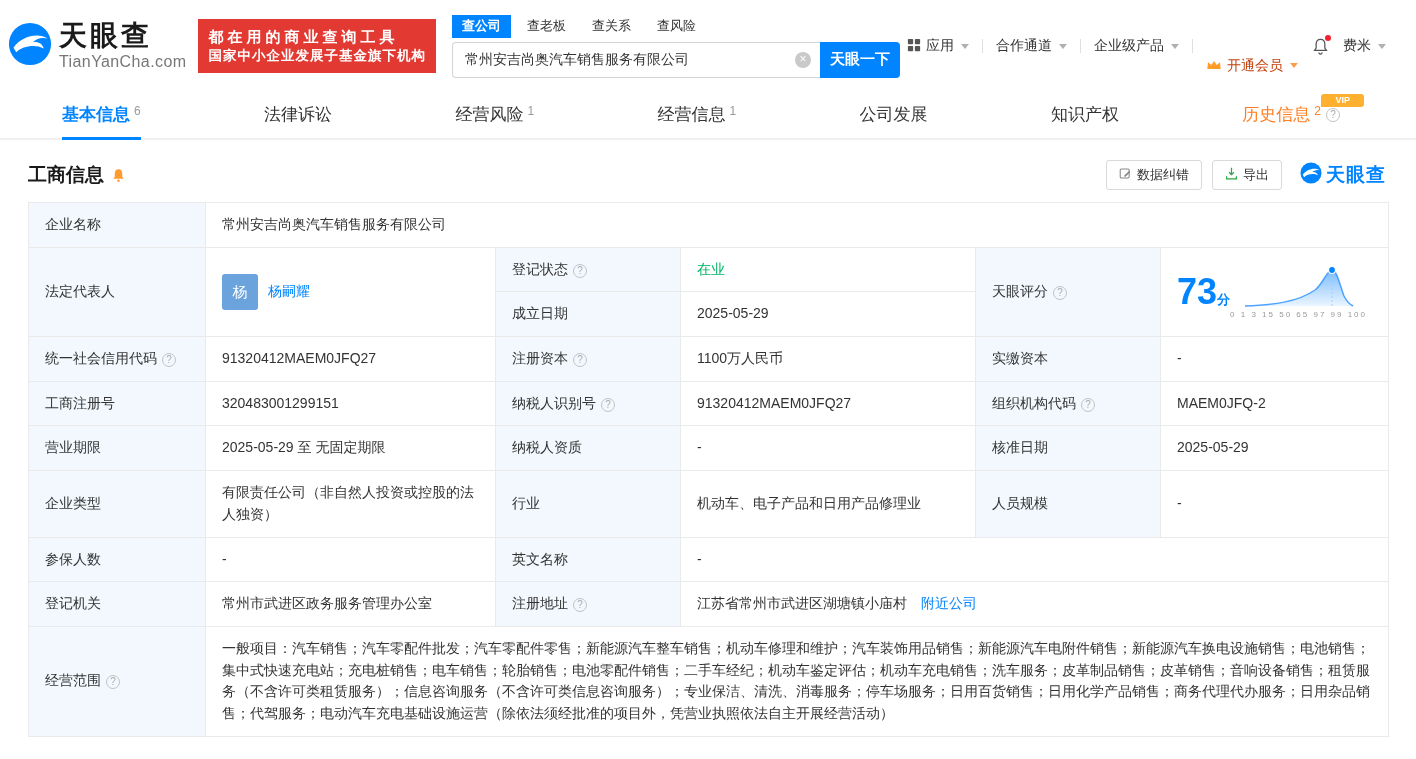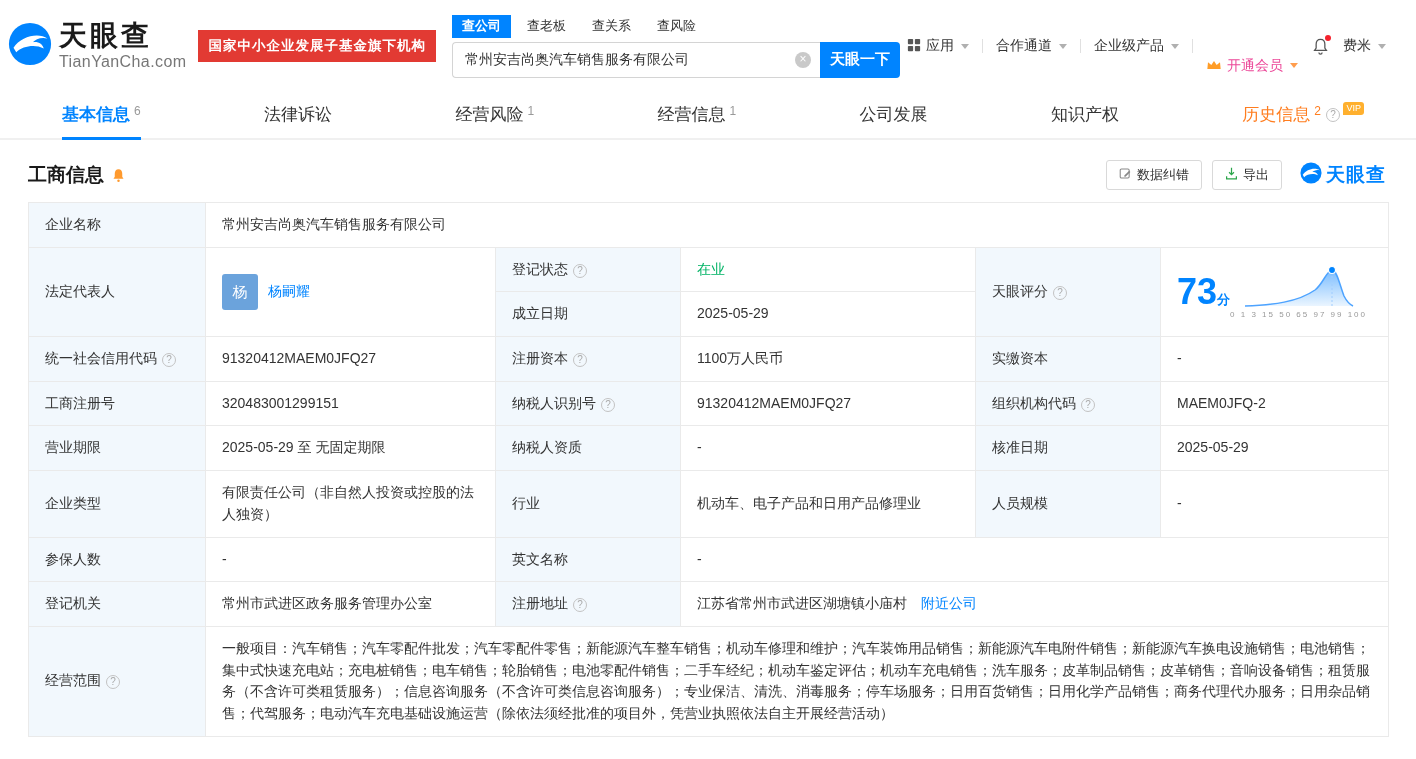--- a/index.html
+++ b/index.html
@@ -20,35 +20,35 @@
   .s-tab { font-size:13px; padding:2px 10px 3px; color:#333; cursor:pointer; }
   .s-tab.active { background:#0084ff; color:#fff; font-weight:bold; }
   .search-row { display:flex; margin-top:4px; }
   .input-wrap { position:relative; width:368px; height:36px; border:1px solid #d4d4d4; border-right:none; border-radius:4px 0 0 4px; display:flex; align-items:center; background:#fff; }
   .search-input { flex:1; border:0; outline:0; padding:0 32px 0 12px; font-size:14px; color:#333; font-family:inherit; background:transparent; }
   .clear-btn { position:absolute; right:9px; top:9px; width:16px; height:16px; border-radius:50%; background:#c9c9c9; color:#fff; font-size:12px; line-height:15px; text-align:center; cursor:pointer; }
   .search-btn { width:80px; height:36px; border:0; background:#0084ff; color:#fff; font-size:15px; font-weight:bold; border-radius:0 4px 4px 0; cursor:pointer; font-family:inherit; }
 
   .top-nav { margin-left:auto; display:flex; align-items:center; gap:13px; font-size:14px; color:#333; }
   .nav-item { display:flex; align-items:center; gap:5px; cursor:pointer; white-space:nowrap; }
-  .nav-item.vip { color:#ec4899;margin-top:39px; }
+  .nav-item.vip { color:#c2410c;margin-top:39px; }
   .nav-div { width:1px; height:14px; background:#e0e0e0; }
   .caret { width:0; height:0; border-left:4px solid transparent; border-right:4px solid transparent; border-top:5px solid #b0b0b0; margin-left:2px; }
   .caret.orange { border-top-color:#ff9d4d; }
   .bell-wrap { position:relative; cursor:pointer; display:flex; }
   .bell-dot { position:absolute; top:-2px; right:-1px; width:6px; height:6px; border-radius:50%; background:#f5222d; }
 
   
   .page-tabs { display:flex; justify-content:space-between; align-items:stretch; height:48px; padding:0 62px; border-bottom:2px solid #f0f0f0; }
   .p-tab { position:relative; display:flex; align-items:center; font-size:17px; color:#333; cursor:pointer; border-bottom:3px solid transparent; margin-bottom:-2px; }
   .p-tab.active { color:#0084ff; font-weight:bold; border-bottom-color:#0084ff; }
   .p-tab.orange { color:#ff7d1f; padding-right:14px; }
   .badge { font-size:12px; margin-left:4px; transform:translateY(-4px); color:#999; font-weight:normal; }
   .p-tab.orange .badge { color:#ff7d1f; }
-  .vip-tag { position:absolute; top:10px; right:-10px; background:#ffb02e; color:#fff; font-size:9px; font-weight:normal; padding:0 3px; border-radius:3px 3px 3px 0; line-height:13px; }
+  .vip-tag { position:absolute; top:2px; right:-10px; background:#ffb02e; color:#fff; font-size:9px; font-weight:bold; padding:0 14px; border-radius:3px 3px 3px 0; line-height:13px; }
   .help { display:inline-block; width:14px; height:14px; border:1px solid #c3c3c3; border-radius:50%; color:#aaa; font-size:10px; line-height:12px; text-align:center; margin-left:5px; font-weight:normal; cursor:pointer; }
 
   
   .section-head { display:flex; align-items:center; padding:20px 30px 12px 28px; }
   .section-title { font-size:19px; font-weight:bold; color:#1a1a1a; }
   .subscribe-bell { margin-left:7px; display:flex; cursor:pointer; }
   .head-right { margin-left:auto; display:flex; align-items:center; gap:10px; }
   .action-btn { display:flex; align-items:center; gap:5px; height:30px; padding:0 12px; border:1px solid #d9d9d9; border-radius:3px; background:#fff; font-size:13px; color:#333; cursor:pointer; font-family:inherit; }
   .mini-logo { display:flex; align-items:center; gap:4px; margin-left:8px; }
   .mini-logo .txt { color:#0084ff; font-size:19px; font-weight:bold; letter-spacing:1px; }
@@ -80,20 +80,21 @@
           <path d="M6 28 C14 15 34 11 43 18 C36 16 30 19 27 22 C33 21 38 24 39 29 C30 24 16 26 9 33 Z" fill="#ffffff"></path>
         </svg>
     </span>
     <span class="logo-text">
       <div class="cn">天眼查</div>
       <div class="en">TianYanCha.com</div>
     </span>
   </div>
 
   <div class="promo">
+    <div class="l1">都在用的商业查询工具</div>
     <div class="l2">国家中小企业发展子基金旗下机构</div>
   </div>
 
   <div class="search-area">
     <div class="search-tabs">
       <span class="s-tab active">查公司</span>
       <span class="s-tab">查老板</span>
       <span class="s-tab">查关系</span>
       <span class="s-tab">查风险</span>
     </div>

